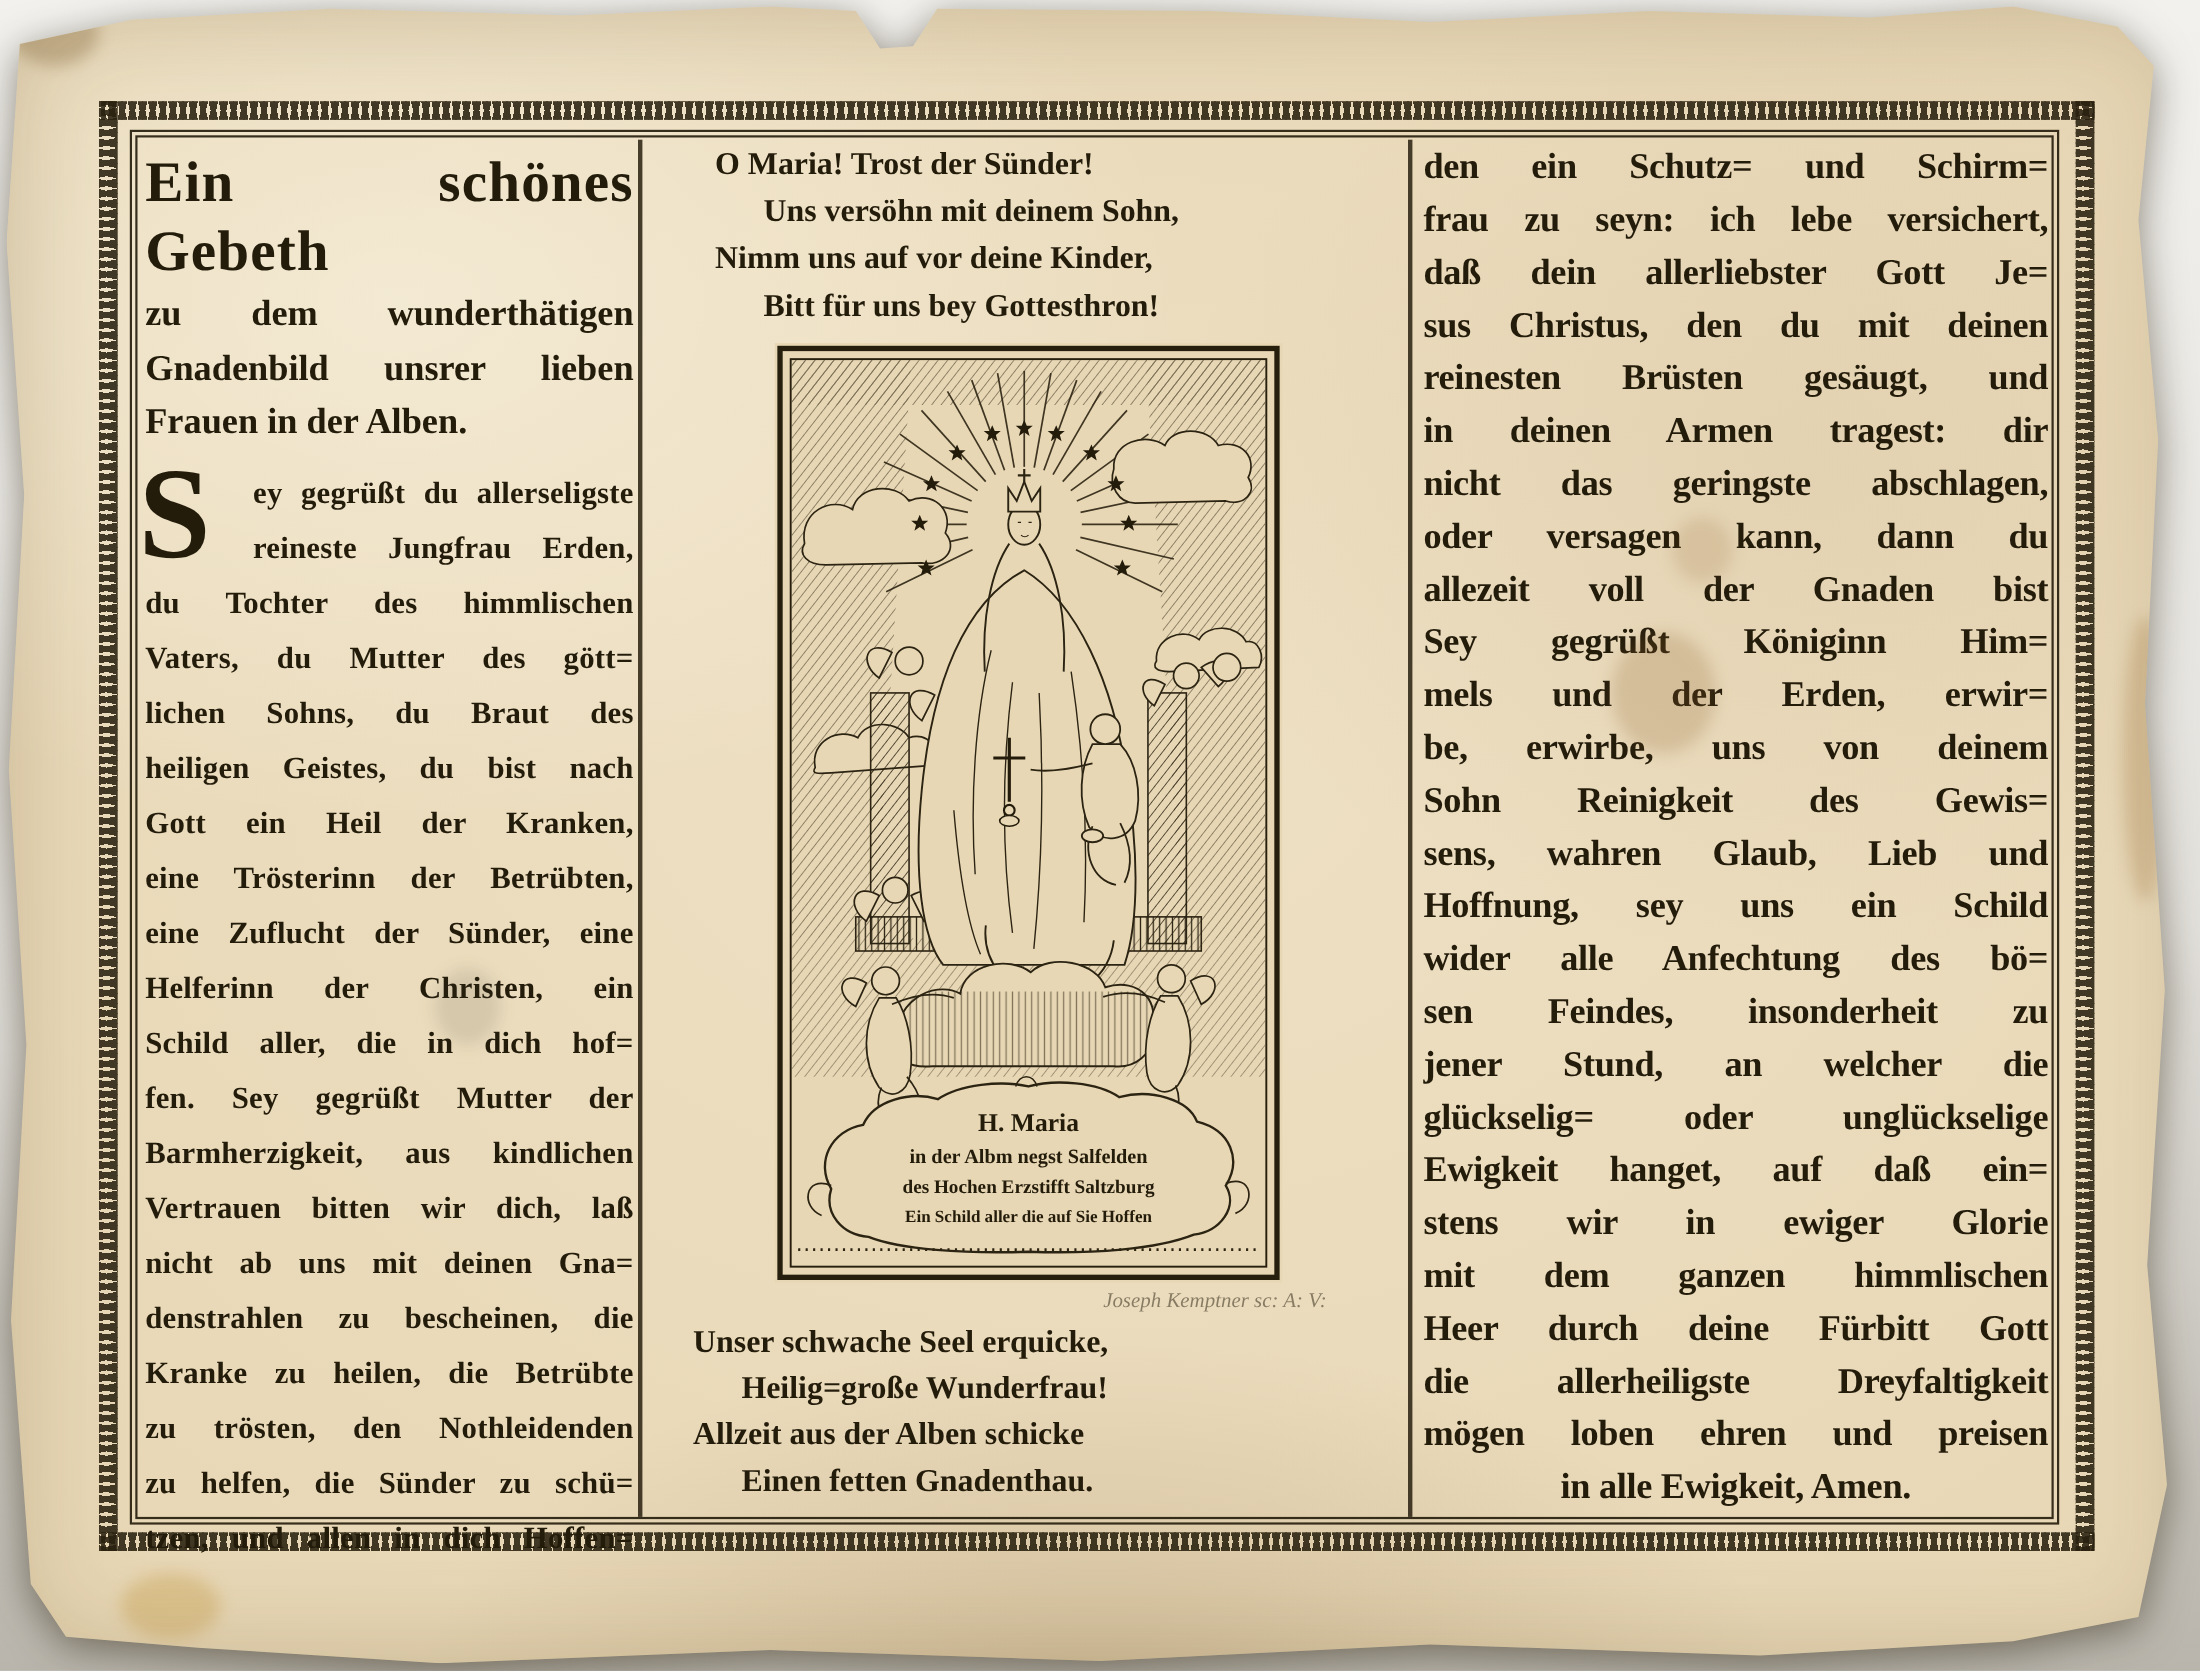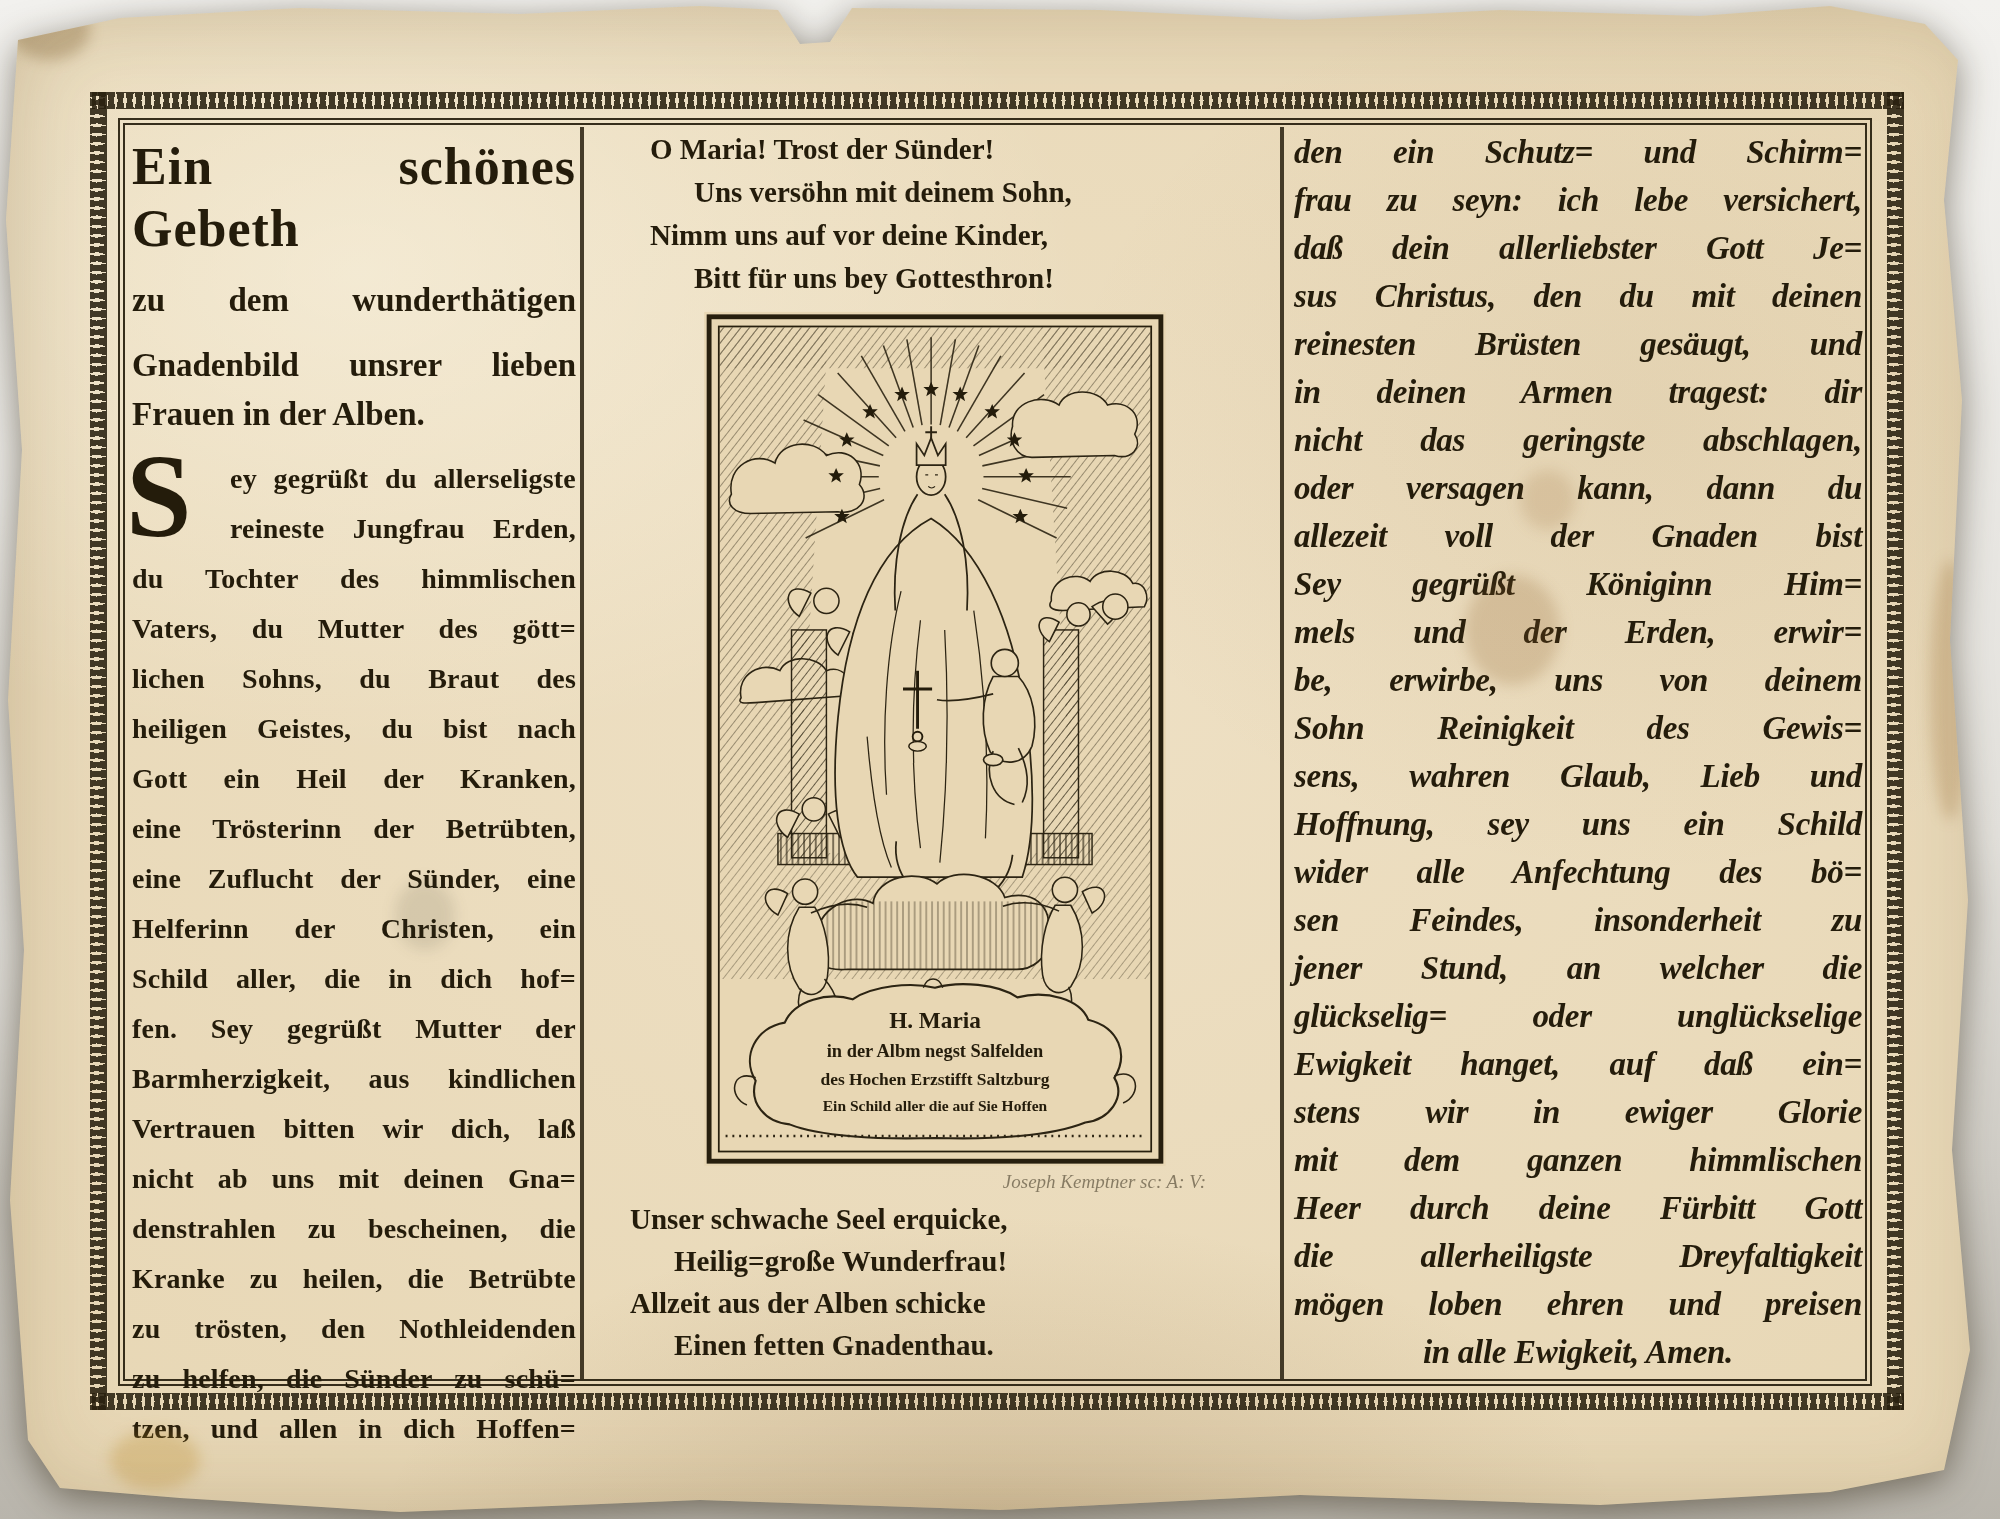--- a/index.html
+++ b/index.html
@@ -33,39 +33,39 @@
   .orn-left{left:90px;}
   .orn-right{left:1887px;}
   .inner-frame{position:absolute;left:118px;top:118px;width:1754px;height:1268px;border:7px double #271f0e;box-sizing:border-box;opacity:.92;}
   .colrule{position:absolute;top:127px;height:1252px;width:4px;background:#271f0e;opacity:.85;}
   .rule-a{left:580px;} .rule-b{left:1280px;}
 
   .col{position:absolute;top:128px;color:#241c0b;}
   
   .col-left{left:132px;width:444px;}
   .title1{font-size:52px;font-weight:700;line-height:62px;padding-top:8px;text-align:justify;text-align-last:justify;letter-spacing:1px;}
-  .title2{font-size:33px;font-weight:700;line-height:50px;text-align:justify;text-align-last:justify;margin-top:15px;}
+  .title2{font-size:33px;font-weight:700;line-height:50px;text-align:justify;text-align-last:justify;}
   .title4{font-size:33px;font-weight:700;line-height:48px;text-align:left;}
   .left-body{position:relative;margin-top:16px;font-weight:700;font-size:28px;}
   .left-body .line{line-height:50px;text-align:justify;text-align-last:justify;letter-spacing:.2px;}
   .left-body .line:nth-child(1),.left-body .line:nth-child(2){padding-left:98px;}
   .dropcap{position:absolute;left:-6px;top:-12px;font-size:118px;font-weight:700;line-height:110px;}
   
   .col-center{left:594px;width:682px;}
   .verse{font-weight:700;font-size:29px;padding-left:56px;}
   .verse .line{line-height:43px;text-align:left;text-align-last:auto;}
   .verse .line:nth-child(even){padding-left:44px;}
   .verse-bottom{padding-left:36px;font-size:29px;}
   .verse-bottom .line{line-height:42px;}
   .engraving-wrap{width:472px;margin:10px auto 0 auto;}
   .signature{font-style:italic;font-size:19px;opacity:.5;text-align:right;padding-right:70px;line-height:28px;margin-top:-4px;margin-bottom:2px;}
   
   .col-right{left:1294px;width:568px;}
   .right-body{font-weight:700;font-size:33px;}
-  .right-body .line{line-height:48px;text-align:justify;text-align-last:justify;letter-spacing:-.3px;font-style:italic;}
+  .right-body .line{line-height:48px;text-align:justify;text-align-last:justify;letter-spacing:-.3px;}
   .right-body .line:last-child{text-align-last:center;}
   svg text{font-family:"Liberation Serif",serif;font-weight:700;fill:#241c0b;}
 </style>
 </head>
 <body>
 
 <div class="paper-shadow">
 <div class="paper">
 
   <div class="orn orn-top"></div>

